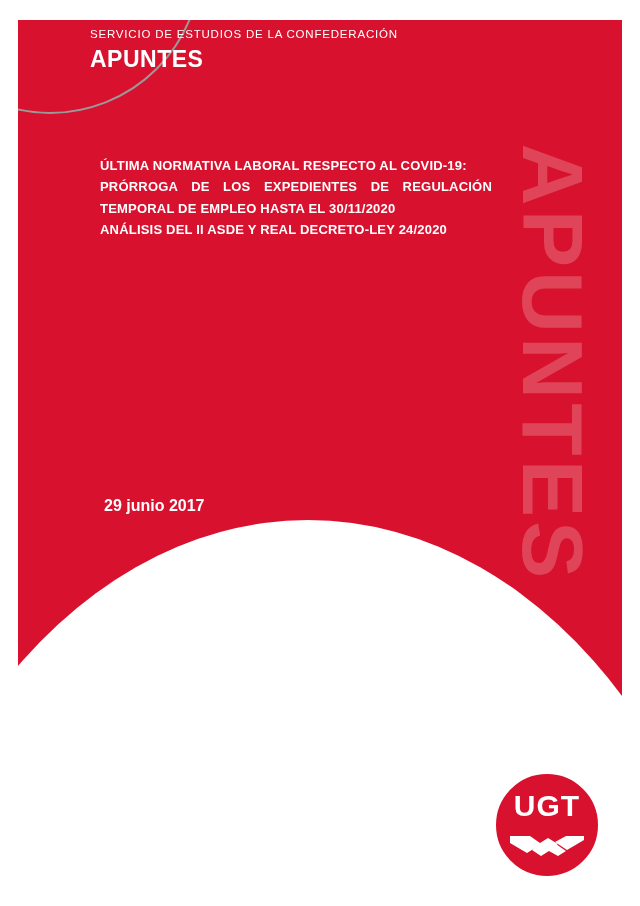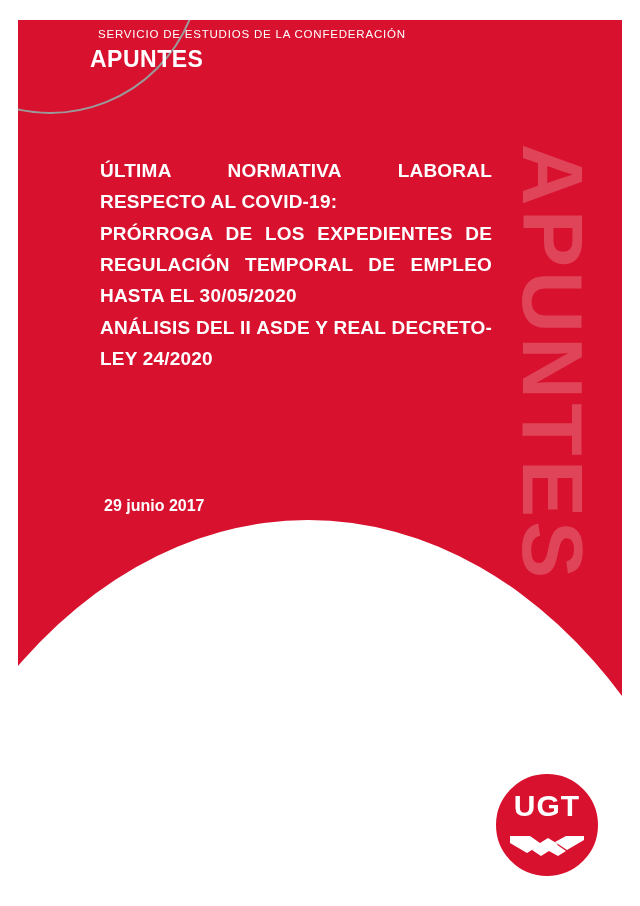--- a/index.html
+++ b/index.html
@@ -87,38 +87,38 @@
     left: 90px;
     top: 28px;
     width: 420px;
     z-index: 5;
   }
   .kicker {
     color: #ffffff;
     font-size: 11.5px;
     letter-spacing: 0.8px;
     font-weight: normal;
-    margin: 0 0 6px 8px;
+    margin: 0 0 6px 0;
   }
   .apuntes {
     color: #ffffff;
     font-size: 23px;
     font-weight: bold;
     letter-spacing: 0.5px;
     margin: 0;
   }
 
   
   .title {
     position: absolute;
     left: 100px;
     top: 155px;
     width: 392px;
     color: #ffffff;
-    font-size: 19px;
+    font-size: 13px;
     font-weight: bold;
     line-height: 1.65;
     text-align: justify;
     text-align-last: left;
     z-index: 5;
     letter-spacing: 0.2px;
   }
   .title .line {
     display: block;
   }
@@ -156,21 +156,21 @@
     </div>
   </div>
 
   <div class="header">
     <p class="kicker">SERVICIO DE ESTUDIOS DE LA CONFEDERACIÓN</p>
     <p class="apuntes">APUNTES</p>
   </div>
 
   <div class="title">
     <span class="line">ÚLTIMA NORMATIVA LABORAL RESPECTO AL COVID-19:</span>
-    <span class="line">PRÓRROGA DE LOS EXPEDIENTES DE REGULACIÓN TEMPORAL DE EMPLEO HASTA EL 30/05/2020</span>
+    <span class="line">PRÓRROGA DE LOS EXPEDIENTES DE REGULACIÓN TEMPORAL DE EMPLEO HASTA EL 30/11/2020</span>
     <span class="line">ANÁLISIS DEL II ASDE Y REAL DECRETO-LEY 24/2020</span>
   </div>
 
   <div class="date">29 junio 2017</div>
 
   <div class="logo">
     <svg viewBox="0 0 106 106" width="106" height="106" aria-hidden="true">
       <circle cx="53" cy="53" r="50" fill="#d8112e"></circle>
       <circle cx="53" cy="53" r="50" fill="none" stroke="#d8112e" stroke-width="2"></circle>
       <text x="53" y="44" text-anchor="middle" font-family="Liberation Sans, sans-serif" font-size="30" font-weight="bold" fill="#ffffff" letter-spacing="1">UGT</text>

